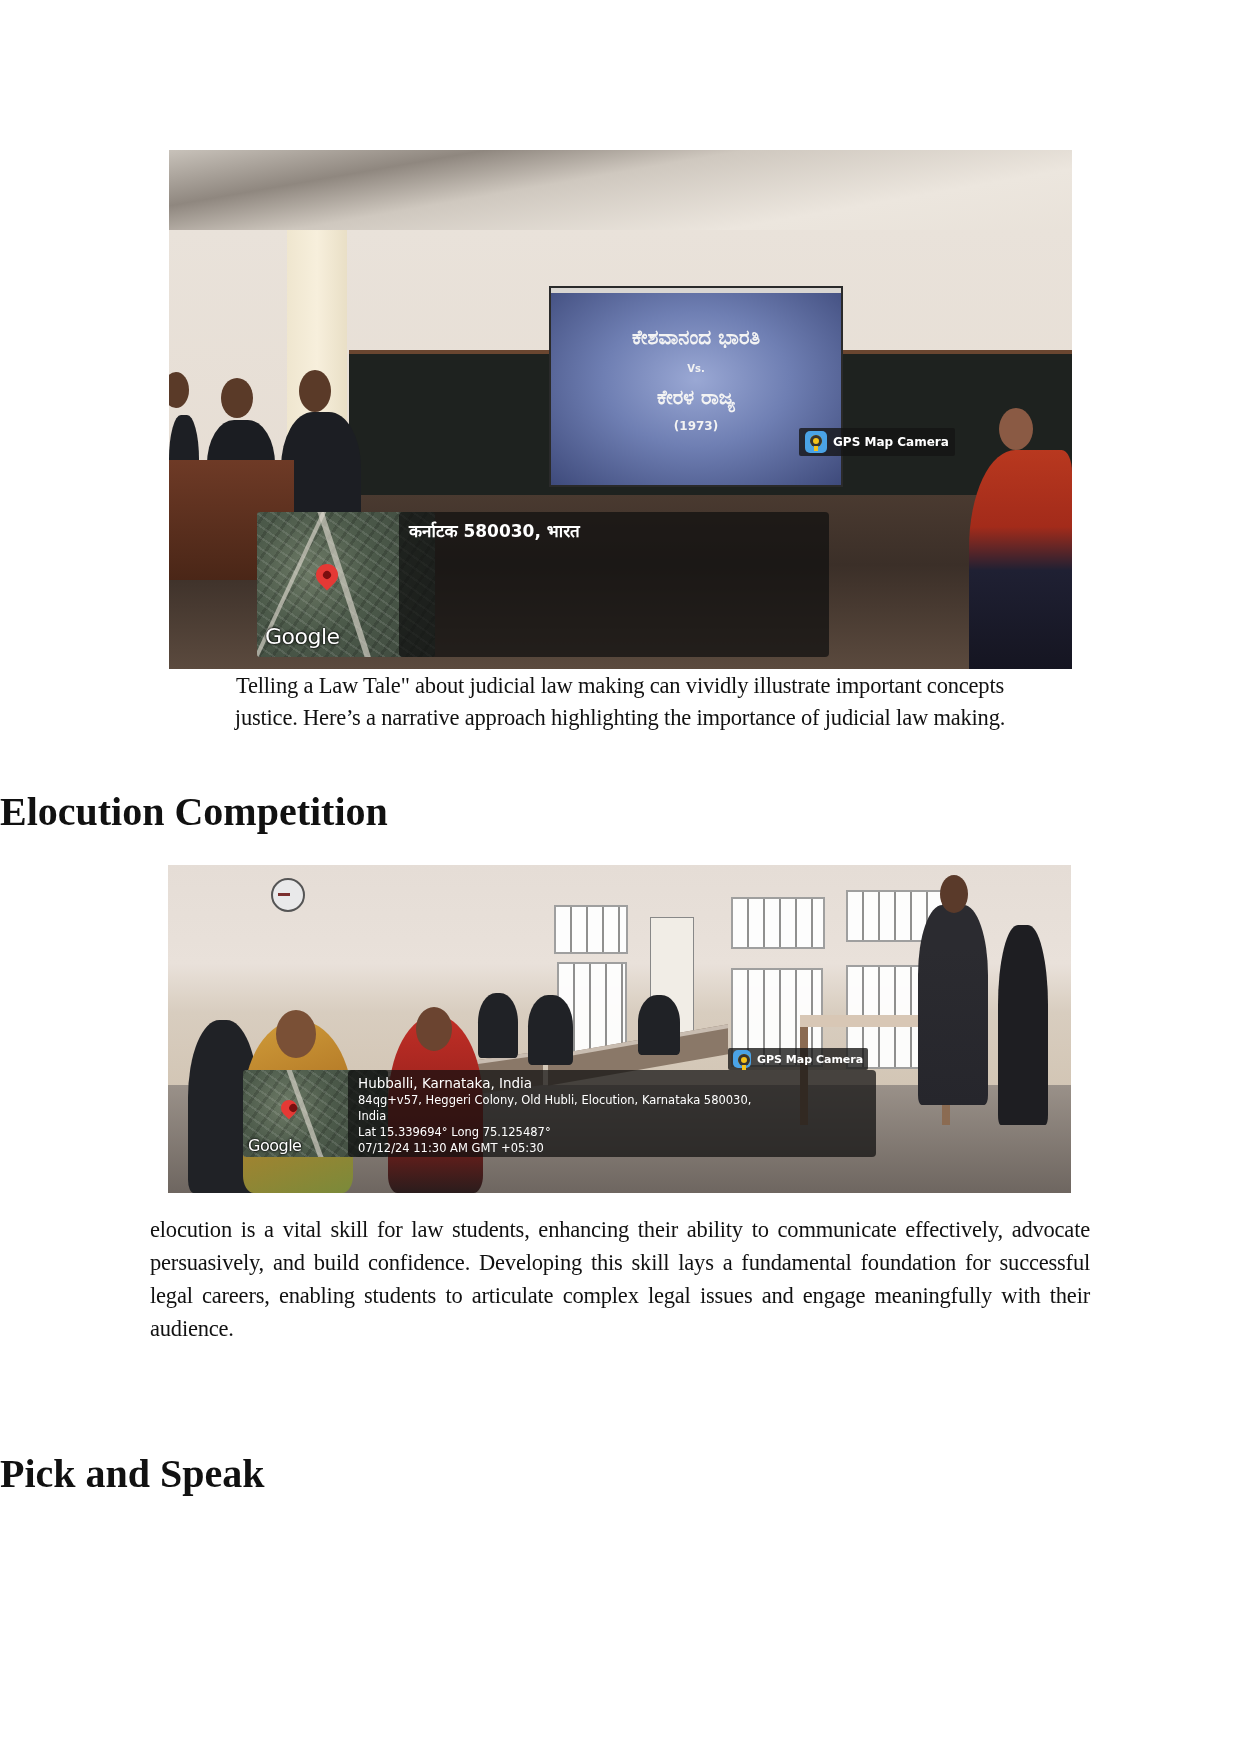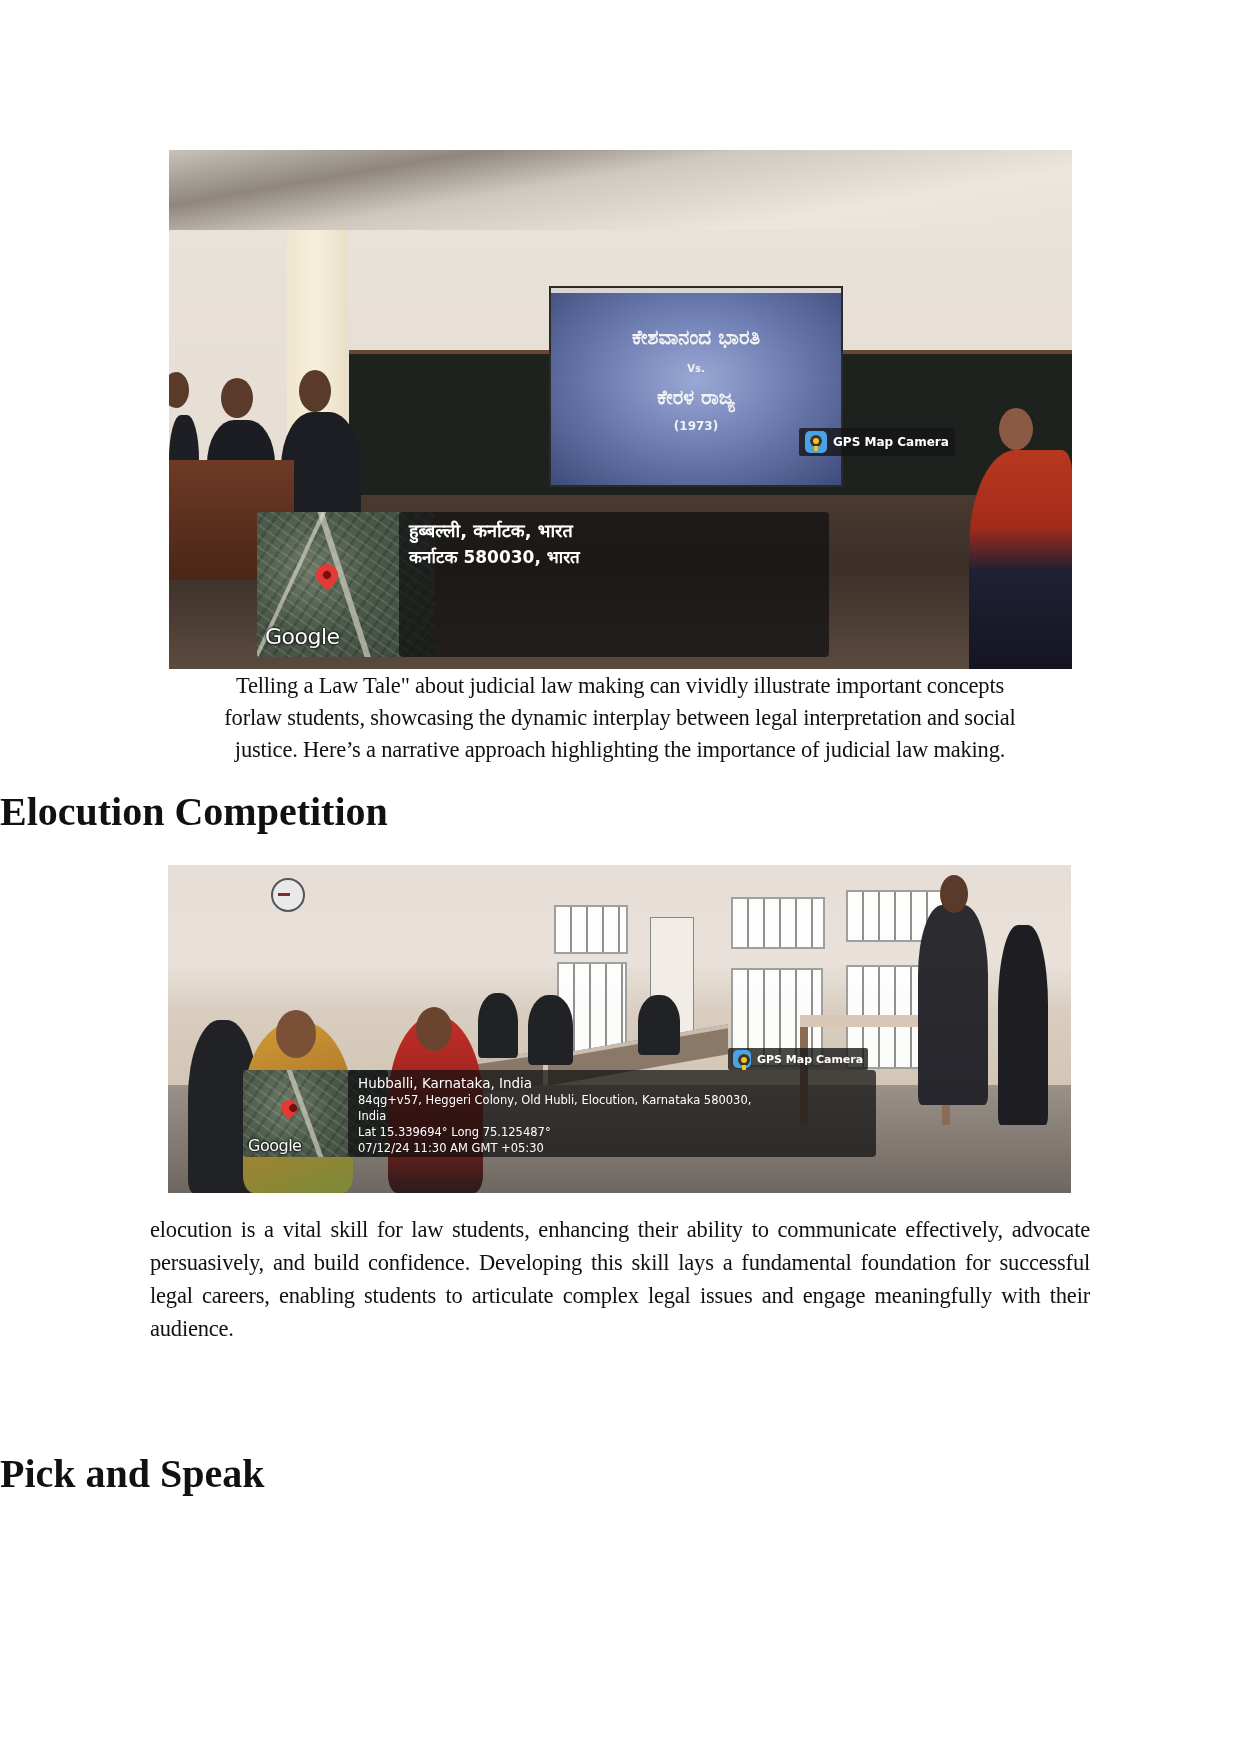--- a/index.html
+++ b/index.html
@@ -129,28 +129,26 @@
   </div>
 
   <div class="gps-map" style="left:88px;top:362px;width:130px;height:145px;">
     <div class="road" style="left:85px;top:-10px;width:6px;height:170px;transform:rotate(-18deg);"></div>
     <div class="road" style="left:30px;top:-10px;width:4px;height:170px;transform:rotate(25deg);"></div>
     <div class="map-pin" style="left:59px;top:52px;"></div>
     <div class="google-label" style="left:8px;top:112px;font-size:22px;">Google</div>
   </div>
 
   <div class="gps-info" style="left:230px;top:362px;width:430px;height:145px;padding:6px 10px;box-sizing:border-box;font-size:17px;line-height:26px;">
-    <div style="font-weight:bold;font-size:18px;">हुब्बल्ली, कर्नाटक, भारत</div>
     <div style="font-weight:bold;">कर्नाटक 580030, भारत</div>
   </div>
 </div>
 
 <div class="caption" style="top:670px;">
   <div>Telling a Law Tale" about judicial law making can vividly illustrate important concepts</div>
-  <div>forlaw students, showcasing the dynamic interplay between legal interpretation and social</div>
   <div>justice. Here’s a narrative approach highlighting the importance of judicial law making.</div>
 </div>
 
 <div class="heading" style="top:788px;">Elocution Competition</div>
 
 <div id="photo2" class="photo">
   <div class="p2-wall"></div>
   <div class="p2-clock"></div>
   <div class="p2-window" style="left:386px;top:40px;width:70px;height:45px;"></div>
   <div class="p2-window" style="left:389px;top:97px;width:66px;height:90px;"></div>

